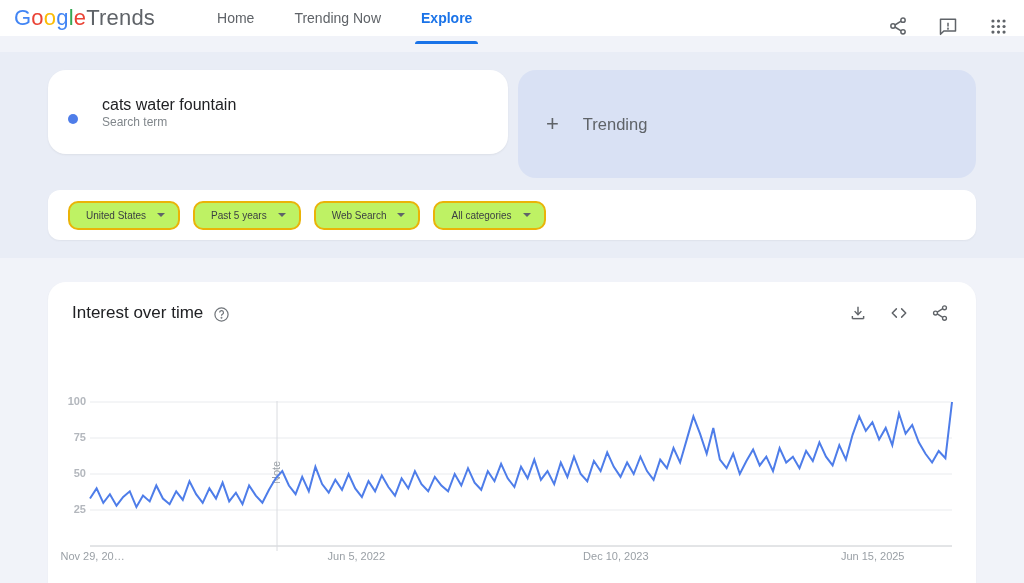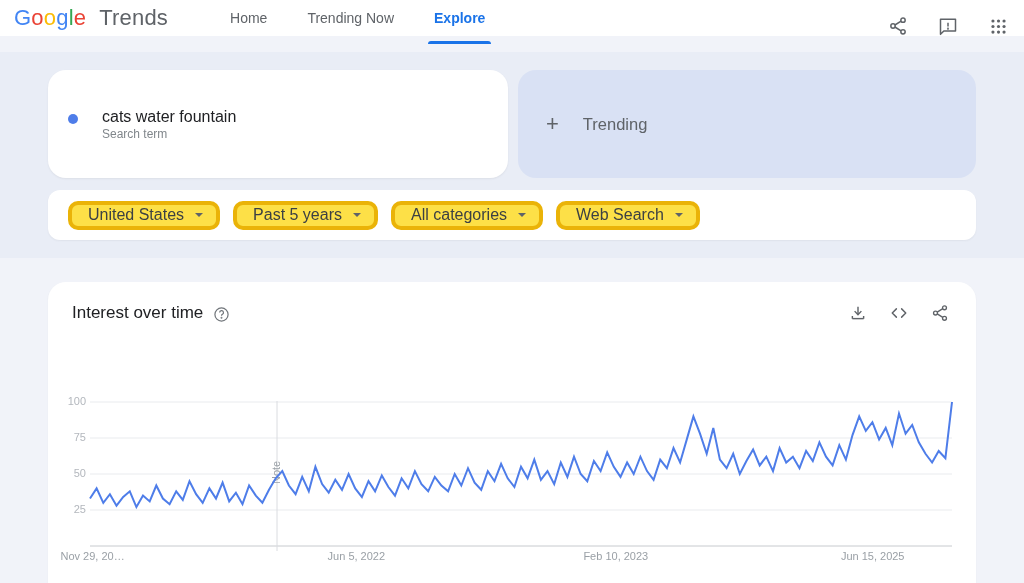--- a/index.html
+++ b/index.html
@@ -4,54 +4,54 @@
 <style>
   * { margin:0; padding:0; box-sizing:border-box; }
   html,body { width:1024px; height:583px; }
   body { font-family:"Liberation Sans", sans-serif; background:#f1f3f9; }
   .page { position:relative; width:1024px; height:583px; overflow:hidden; background:#f1f3f9; }
 
   
   .header { position:absolute; top:0; left:0; width:1024px; height:36px; background:#ffffff; display:flex; align-items:center; z-index:5; }
   .logo { display:flex; align-items:baseline; margin-left:14px; font-size:22px; letter-spacing:.2px; cursor:pointer; }
   .logo .l-g1{color:#4285F4}.logo .l-o1{color:#EA4335}.logo .l-o2{color:#FBBC05}.logo .l-g2{color:#4285F4}.logo .l-l{color:#34A853}.logo .l-e{color:#EA4335}
-  .logo .trends { color:#5f6368; margin-left:13px; }
+  .logo .trends { color:#5f6368; margin-left:0; }
   .nav { display:flex; margin-left:60px; gap:36px; height:52px; }
   .tab { height:52px; display:flex; align-items:center; font-size:14px; color:#5f6368; position:relative; padding:0 2px; cursor:pointer; }
   .tab.active { color:#1a73e8; font-weight:bold; }
   .tab.active::after { content:""; position:absolute; left:-4px; right:-4px; bottom:0; height:3px; background:#1a73e8; border-radius:3px 3px 0 0; }
   .hdr-icons { position:absolute; right:14px; top:0; height:52px; display:flex; align-items:center; gap:26px; }
   .icon-btn { width:24px; height:24px; display:flex; align-items:center; justify-content:center; cursor:pointer; color:#5f6368; }
 
   
   .hero { position:absolute; top:52px; left:0; width:1024px; height:206px; background:#e9edf6; }
   .cards-row { position:absolute; top:18px; left:48px; width:928px; height:108px; display:flex; gap:10px; }
-  .term-card { width:460px; height:108px; background:#ffffff; border-radius:18px; box-shadow:0 1px 2px rgba(60,64,67,.08); display:flex; align-items:center; padding-left:20px; cursor:pointer; }
+  .term-card { width:460px; height:84px; background:#ffffff; border-radius:18px; box-shadow:0 1px 2px rgba(60,64,67,.08); display:flex; align-items:center; padding-left:20px; cursor:pointer; }
   .term-dot { width:10px; height:10px; border-radius:50%; background:#4e7de9; margin-right:24px; align-self:flex-start; margin-top:44px; }
   .term-texts { display:flex; flex-direction:column; }
   .term-title { font-size:16px; color:#202124; line-height:20px; }
   .term-sub { font-size:12px; color:#80868b; margin-top:0; }
   .compare-card { flex:1; height:108px; background:#d9e1f4; border-radius:18px; display:flex; align-items:center; padding-left:28px; cursor:pointer; }
   .compare-plus { font-size:22px; color:#5f6368; font-weight:400; margin-right:24px; line-height:1; }
   .compare-label { font-size:16.5px; color:#5f6368; }
 
   .filters-card { position:absolute; top:138px; left:48px; width:928px; height:50px; background:#ffffff; border-radius:12px; box-shadow:0 1px 2px rgba(60,64,67,.06); display:flex; align-items:center; padding-left:20px; gap:13px; }
-  .filter-btn { height:29px; display:flex; align-items:center; padding:0 13px 0 16px; border:4px solid #eab308; border-radius:10px; background:#fde047; font-size:16px; color:#3c4043; cursor:pointer; font-family:"Liberation Sans",sans-serif; }
+  .filter-btn { height:29px; display:flex; align-items:center; padding:0 13px 0 16px; border:2px solid #eab308; border-radius:10px; background:#bef264; font-size:10px; color:#3c4043; cursor:pointer; font-family:"Liberation Sans",sans-serif; }
   .caret { width:0; height:0; border-left:4px solid transparent; border-right:4px solid transparent; border-top:4.5px solid #5f6368; margin-left:11px; }
 
   
   .chart-card { position:absolute; top:282px; left:48px; width:928px; height:320px; background:#ffffff; border-radius:18px; box-shadow:0 1px 2px rgba(60,64,67,.06); }
   .chart-head { display:flex; align-items:flex-end; padding:21px 26px 0 24px; }
   .chart-title { font-size:17px; color:#202124; }
   .help-icon { margin-left:10px; color:#70757a; display:flex; cursor:pointer; }
   .chart-actions { margin-left:auto; display:flex; align-items:center; gap:21px; color:#5f6368; }
   .chart-actions .icon-btn { width:20px; height:20px; }
 
   .plot-wrap { position:absolute; left:0; top:0; width:928px; height:320px; pointer-events:none; }
-  .y-label { position:absolute; width:38px; text-align:right; font-size:11px; color:#b3b7bd; left:0; }
+  .y-label { position:absolute; width:38px; text-align:right; font-size:11px; color:#b3b7bd; left:0;font-weight:bold; }
   .x-label { position:absolute; top:268px; font-size:11px; color:#9aa0a6; transform:translateX(-50%); white-space:nowrap; }
   #plot-svg { position:absolute; left:42px; top:119px; overflow:visible; }
 </style>
 </head>
 <body>
 
 <div class="page">
 
   <div class="header">
     <div class="logo">
@@ -120,25 +120,25 @@
     <div class="filters-card">
       <button class="filter-btn">
         <span>United States</span>
         <span class="caret"></span>
       </button>
       <button class="filter-btn">
         <span>Past 5 years</span>
         <span class="caret"></span>
       </button>
       <button class="filter-btn">
+        <span>Web Search</span>
+        <span class="caret"></span>
+      </button>
+      <button class="filter-btn">
         <span>All categories</span>
-        <span class="caret"></span>
-      </button>
-      <button class="filter-btn">
-        <span>Web Search</span>
         <span class="caret"></span>
       </button>
     </div>
   </div>
 
   <div class="chart-card">
     <div class="chart-head">
       <span class="chart-title">Interest over time</span>
       <span class="help-icon">
         <svg width="17" height="17" viewBox="0 0 24 24" fill="none" stroke="currentColor" stroke-width="1.7">
@@ -187,19 +187,19 @@
           <line x1="0" y1="37" x2="862" y2="37" stroke="#e9ebee" stroke-width="1"></line>
           <line x1="0" y1="1" x2="862" y2="1" stroke="#e9ebee" stroke-width="1"></line>
           <line x1="0" y1="145" x2="862" y2="145" stroke="#c7cace" stroke-width="1"></line>
           <line x1="187" y1="0" x2="187" y2="150" stroke="#dadce0" stroke-width="1"></line>
           <text x="190" y="83" transform="rotate(-90 190 83)" fill="#9aa0a6" font-size="11">Note</text>
           <polyline points="0.0,97.5 6.6,87.4 13.3,101.8 19.9,93.2 26.5,104.7 33.2,96.0 39.8,90.3 46.4,106.1 53.0,94.6 59.7,100.4 66.3,84.5 72.9,97.5 79.6,103.2 86.2,90.3 92.8,98.9 99.5,80.2 106.1,93.2 112.7,101.8 119.4,87.4 126.0,97.5 132.6,81.6 139.2,100.4 145.9,91.7 152.5,103.2 159.1,84.5 165.8,94.6 172.4,101.8 179.0,88.8 185.7,77.3 192.3,70.1 198.9,84.5 205.6,93.2 212.2,75.9 218.8,90.3 225.4,65.8 232.1,83.1 238.7,91.7 245.3,78.8 252.0,88.8 258.6,73.0 265.2,87.4 271.9,96.0 278.5,80.2 285.1,90.3 291.8,74.4 298.4,86.0 305.0,94.6 311.6,77.3 318.3,87.4 324.9,70.1 331.5,83.1 338.2,90.3 344.8,75.9 351.4,84.5 358.1,90.3 364.7,73.0 371.3,84.5 378.0,67.2 384.6,81.6 391.2,88.8 397.8,70.1 404.5,80.2 411.1,62.9 417.7,77.3 424.4,86.0 431.0,65.8 437.6,77.3 444.3,58.6 450.9,78.8 457.5,70.1 464.2,83.1 470.8,61.5 477.4,75.9 484.0,55.7 490.7,73.0 497.3,80.2 503.9,60.0 510.6,70.1 517.2,51.4 523.8,65.8 530.5,75.9 537.1,61.5 543.7,73.0 550.4,55.7 557.0,70.1 563.6,78.8 570.2,58.6 576.9,67.2 583.5,47.1 590.1,61.5 596.8,38.4 603.4,15.4 610.0,32.7 616.7,52.8 623.3,26.9 629.9,58.6 636.6,67.2 643.2,52.8 649.8,73.0 656.4,60.0 663.1,48.5 669.7,64.4 676.3,55.7 683.0,70.1 689.6,47.1 696.2,61.5 702.9,55.7 709.5,67.2 716.1,50.0 722.8,60.0 729.4,41.3 736.0,55.7 742.6,64.4 749.3,44.2 755.9,58.6 762.5,34.1 769.2,15.4 775.8,29.8 782.4,21.2 789.1,38.4 795.7,26.9 802.3,44.2 809.0,12.5 815.6,32.7 822.2,24.0 828.8,41.3 835.5,52.8 842.1,61.5 848.7,50.0 855.4,57.2 862.0,1.0" fill="none" stroke="#4e7de9" stroke-width="2"></polyline>
         </svg>
       <div id="x-labels">
           <span class="x-label" style="left:44.586px">Nov 29, 20…</span>
           <span class="x-label" style="left:308.358px">Jun 5, 2022</span>
-          <span class="x-label" style="left:567.8199999999999px">Feb 10, 2023</span>
+          <span class="x-label" style="left:567.8199999999999px">Dec 10, 2023</span>
           <span class="x-label" style="left:824.696px">Jun 15, 2025</span>
         </div>
     </div>
   </div>
 
 </div>
 
 </body></html>

